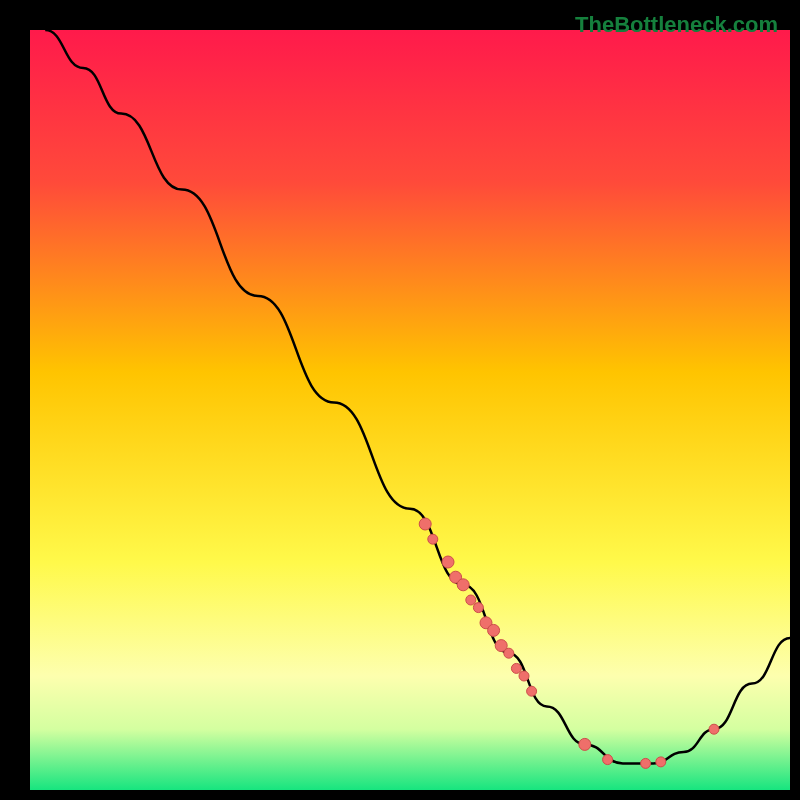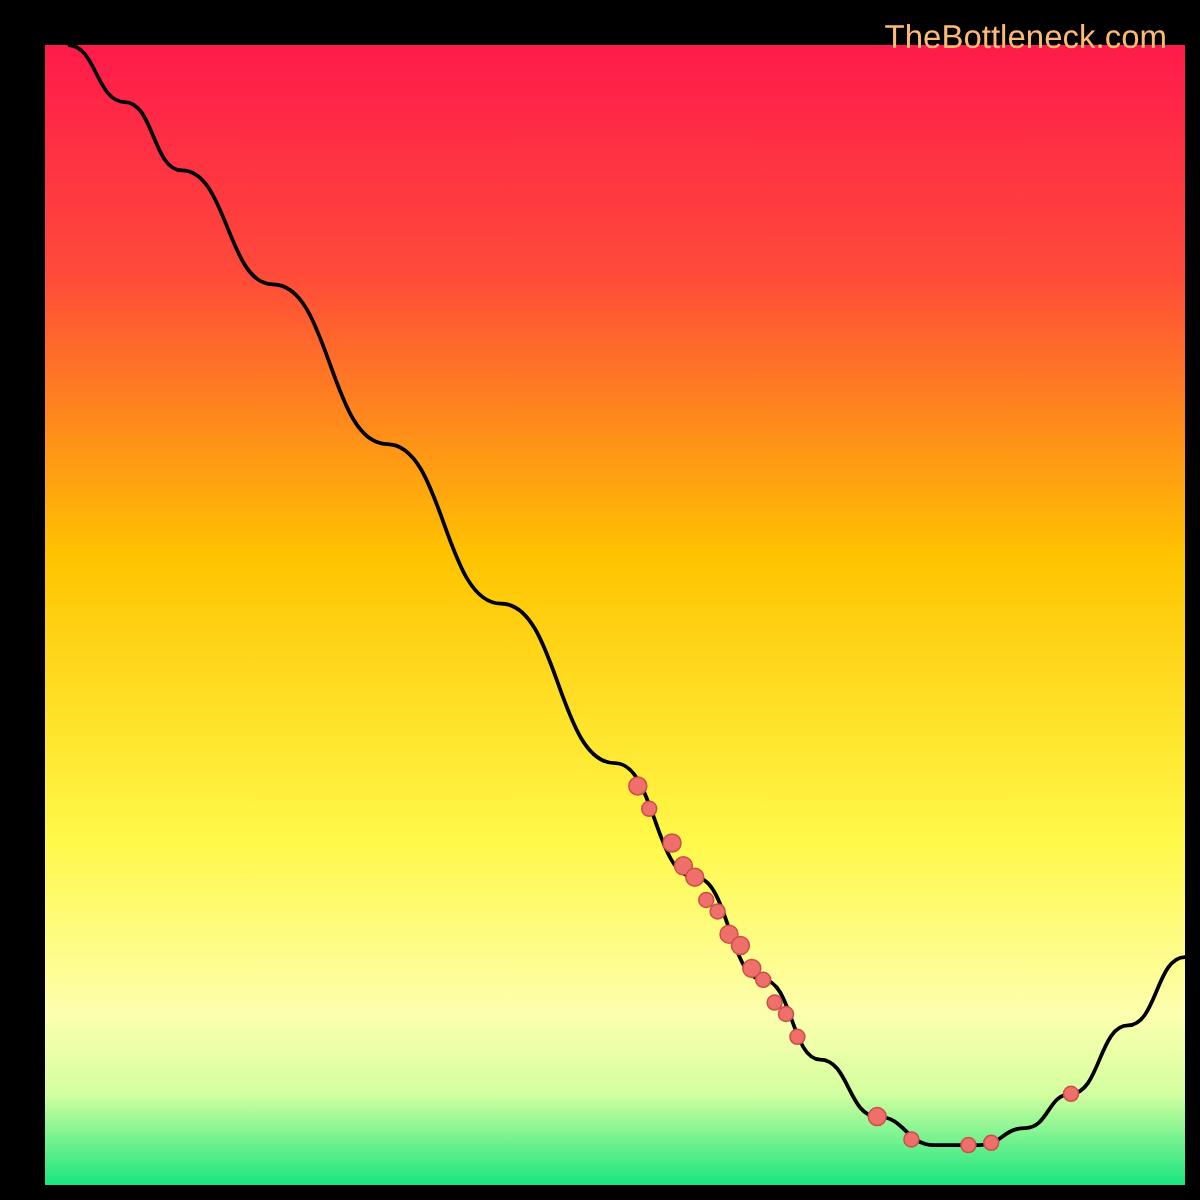--- a/index.html
+++ b/index.html
@@ -24,22 +24,22 @@
     top: 20px;
     width: 760px;
     height: 760px;
   }
   .watermark {
     position: absolute;
     top: 2px;
     right: 12px;
     font-family: Arial, Helvetica, sans-serif;
     font-size: 22px;
-    font-weight: normal;
-    color: #fdba74;
+    font-weight: bold;
+    color: #15803d;
     letter-spacing: 0px;
     text-align: right;
   }
 </style>
 </head>
 <body>
 
 <div class="frame">
   <svg class="plot" viewBox="0 0 760 760" preserveAspectRatio="none">
     <defs>

